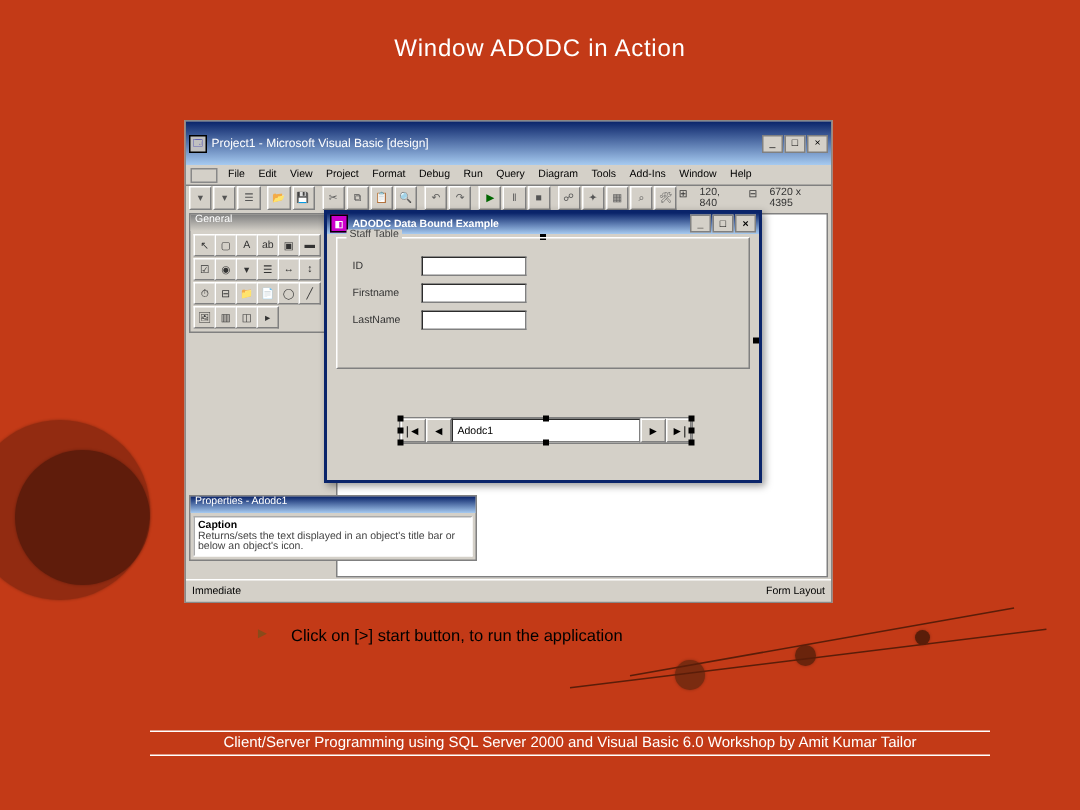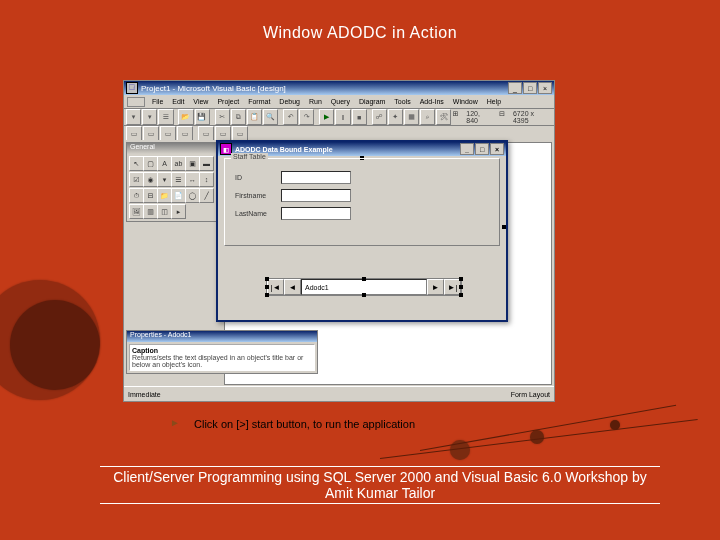--- a/index.html
+++ b/index.html
@@ -1,34 +1,34 @@
 <!DOCTYPE html>
 <html><head>
 <meta charset="utf-8">
 <style>
   html,body{margin:0;padding:0;width:720px;height:540px;background:#C33A17;font-family:Tahoma,Verdana,sans-serif;position:relative;overflow:hidden}
   .slide-title{position:absolute;top:24px;left:0;right:0;text-align:center;color:#fff;font-size:16px;letter-spacing:.5px}
   .bullet-row{position:absolute;left:170px;top:418px;display:flex;align-items:flex-start;gap:14px;color:#000;font-size:11px}
   .bullet-row .icon{width:10px;height:10px;color:#8a4a1a;line-height:10px;font-size:10px}
-  .footer-strip{position:absolute;left:100px;right:60px;bottom:36px;border-top:1px solid #fff;border-bottom:1px solid #fff;padding:2px 0;text-align:center;color:#fff;font-size:14px}
+  .footer-strip{position:absolute;left:100px;right:60px;bottom:36px;border-top:1px solid #fff;border-bottom:1px solid #fff;padding:2px 0;text-align:center;color:#fff;font-size:10px}
   .deco-circle{position:absolute;border-radius:50%;box-shadow:0 0 2px rgba(0,0,0,.3)}
   .c1{width:120px;height:120px;left:-20px;top:280px;background:rgba(0,0,0,.25)}
   .c2{width:90px;height:90px;left:10px;top:300px;background:rgba(0,0,0,.35)}
   .c3{width:20px;height:20px;left:450px;top:440px;background:#7a2b10}
   .c4{width:14px;height:14px;left:530px;top:430px;background:#6a240c}
   .c5{width:10px;height:10px;left:610px;top:420px;background:#5a1d09}
   .deco-line{position:absolute;height:1px;background:#5a1d09;transform-origin:left}
   .l1{width:260px;left:420px;top:450px;transform:rotate(-10deg)}
   .l2{width:320px;left:380px;top:458px;transform:rotate(-7deg)}
 
   
   .shot{position:absolute;left:123px;top:80px;width:430px;height:320px;background:#d8d4cc;border:1px solid #888;font-family:'MS Sans Serif',Tahoma,sans-serif;font-size:8px;color:#000}
 
   
-  .ide-titlebar{height:14px;background:linear-gradient(#0a246a,#a6caf0);color:#fff;display:flex;align-items:center;gap:3px;padding:0 2px}
+  .ide-titlebar{height:29px;background:linear-gradient(#0a246a,#a6caf0);color:#fff;display:flex;align-items:center;gap:3px;padding:0 2px}
   .ide-titlebar .tico{width:10px;height:10px;background:#c0c0c0;border:1px solid #000;font-size:6px;display:flex;align-items:center;justify-content:center;color:#00a}
   .winbtns{margin-left:auto;display:flex;gap:1px}
   .winbtn{width:12px;height:10px;background:#d4d0c8;border:1px solid #808080;font-size:7px;display:flex;align-items:center;justify-content:center;color:#000;cursor:pointer}
 
   .menubar{height:13px;background:#d4d0c8;display:flex;align-items:center;gap:1px;padding:0 3px;border-bottom:1px solid #808080;font-size:7px;white-space:nowrap}
   .menubar span{padding:0 4px;cursor:pointer}
   .tb-sysicon{width:8px;height:8px;border:1px solid #888;margin-right:2px}
 
   .toolbar1,.toolbar2{height:16px;background:#d4d0c8;border-bottom:1px solid #808080;display:flex;align-items:center;gap:1px;padding:0 2px}
   .tbtn{width:14px;height:14px;border:1px solid #fff;border-right-color:#808080;border-bottom-color:#808080;display:flex;align-items:center;justify-content:center;font-size:7px;color:#555;cursor:pointer}

